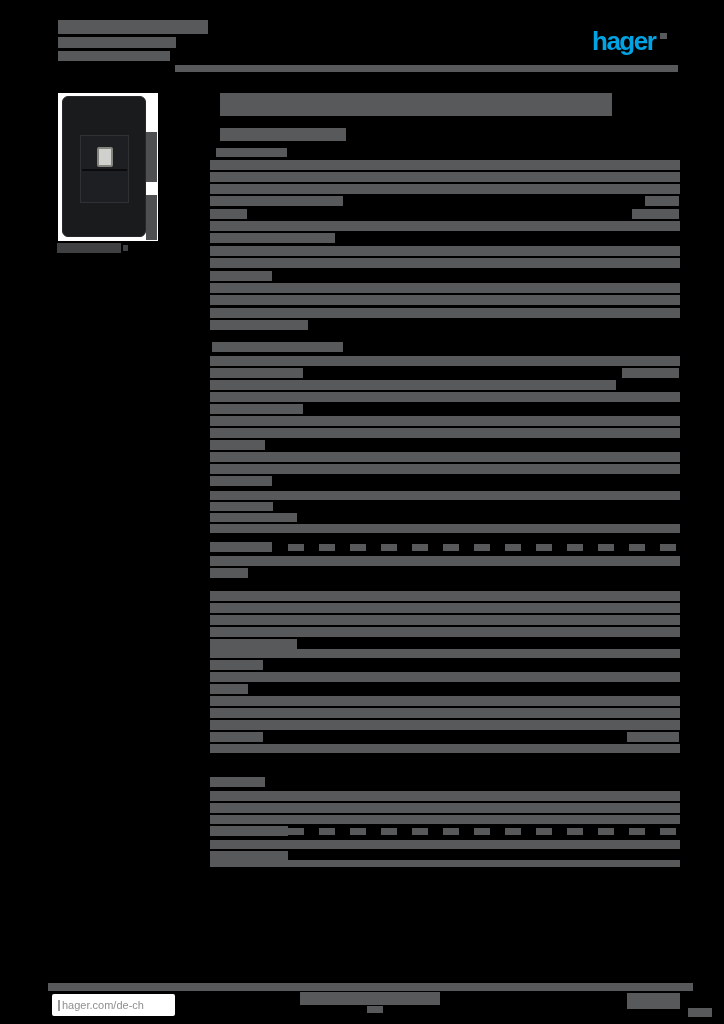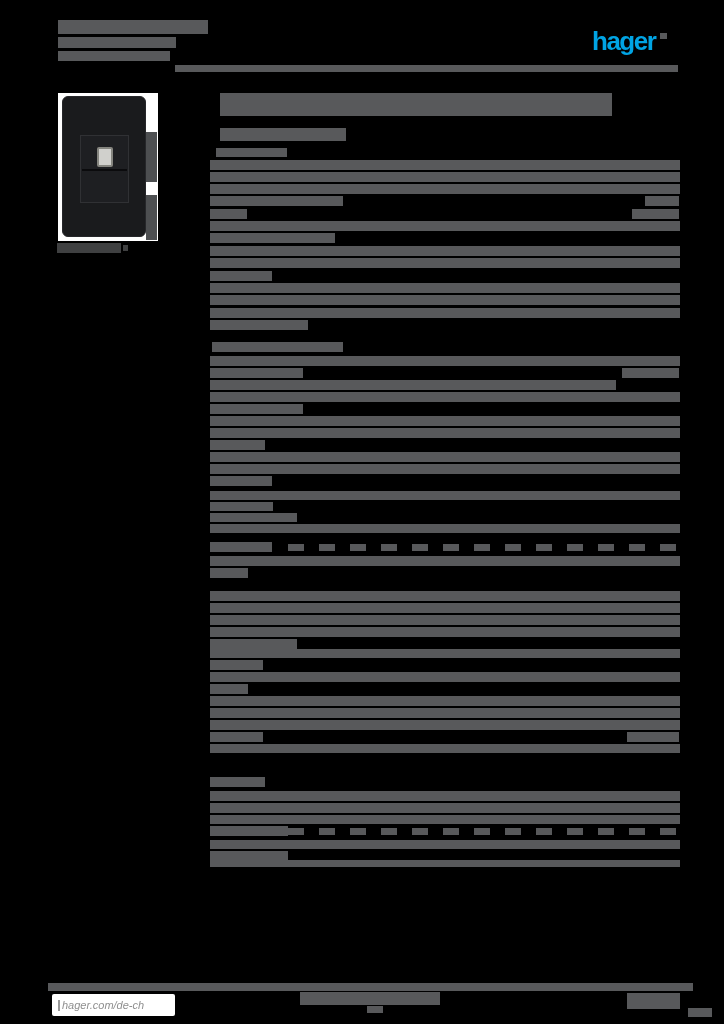--- a/index.html
+++ b/index.html
@@ -15,21 +15,21 @@
   .strip1{left:88px;top:39px;height:50px;}
   .strip2{left:88px;top:102px;height:45px;}
   .device{position:absolute;left:4px;top:3px;width:84px;height:141px;background:#1A1B1D;
           border:1px solid #26272A;border-radius:6px;box-sizing:border-box;}
   .plate{position:absolute;left:17px;top:38px;width:49px;height:68px;background:#1E1F22;
          border:1px solid #303134;box-sizing:border-box;}
   .led{position:absolute;left:16px;top:11px;width:16px;height:20px;background:#D0D0CC;
        border:2px solid #85857F;border-radius:2px;box-sizing:border-box;}
   .seam{position:absolute;left:1px;top:33px;width:45px;height:2px;background:#0B0B0D;}
   .footer-linkbox{position:absolute;left:52px;top:994px;width:123px;height:22px;
-                  background:#fff;border-radius:2px;display:flex;align-items:center;font-style:italic;}
+                  background:#fff;border-radius:2px;display:flex;align-items:center;}
   .footer-mark{display:inline-block;width:2px;height:11px;background:#9a9a9a;
                margin-left:6px;margin-right:2px;}
   .footer-link{color:#8f8f8f;font-size:11px;line-height:22px;white-space:nowrap;}
 </style>
 </head>
 <body>
 
 <div class="page">
 
   <div class="logo" style="color: rgb(0, 164, 228);">hager</div>

